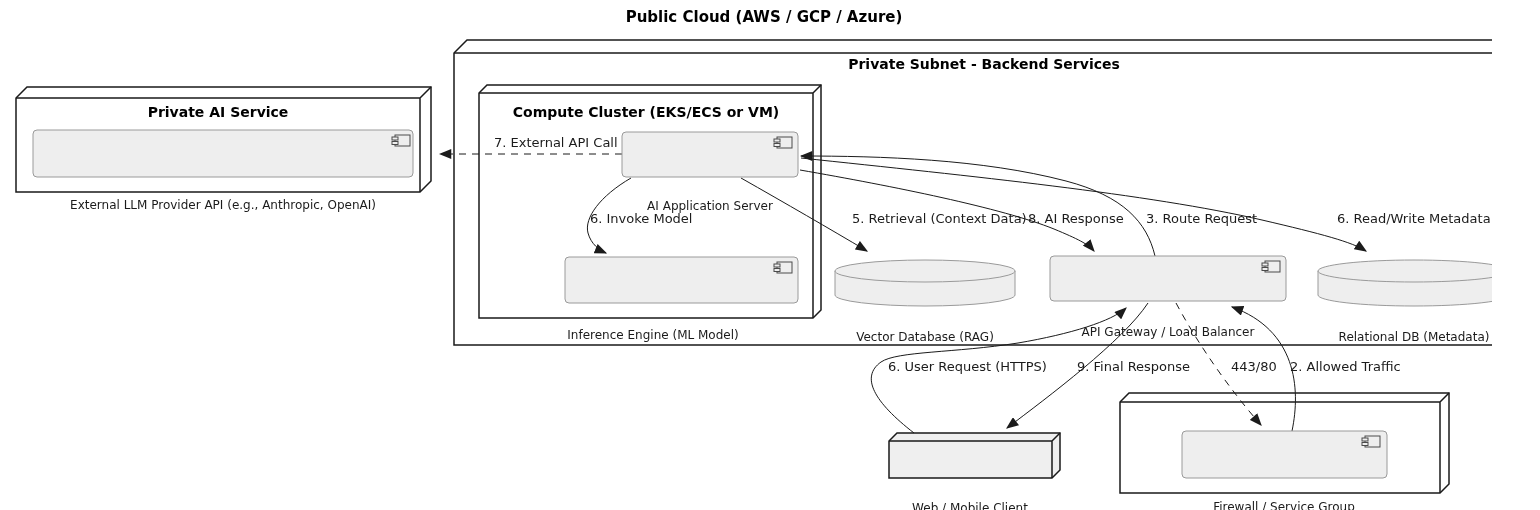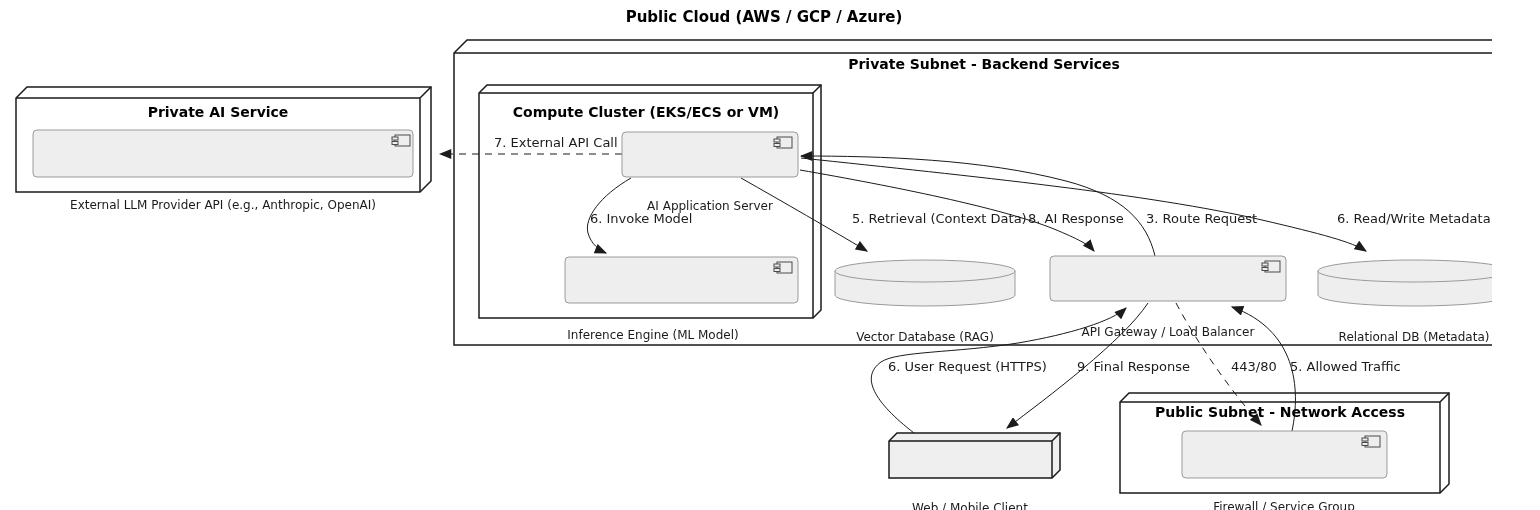--- a/index.html
+++ b/index.html
@@ -109,33 +109,32 @@
     <rect x="3" y="0" width="15" height="11"></rect>
         <rect x="0" y="2" width="6" height="3"></rect>
         <rect x="0" y="6.5" width="6" height="3"></rect>
   </g>
 </svg>
 
 <div class="maintitle" style="left:764px;top:8px;">Public Cloud (AWS / GCP / Azure)</div>
 <div class="ttl" style="left:984px;top:56px;">Private Subnet - Backend Services</div>
 <div class="ttl" style="left:218px;top:104px;">Private AI Service</div>
 <div class="ttl" style="left:646px;top:104px;">Compute Cluster (EKS/ECS or VM)</div>
-<div class="ttl" style="left:1280px;top:404px;">Public Subnet - Network Access</div>
 
 <div class="nodelbl" style="left:223px;top:157px;">External LLM Provider API (e.g., Anthropic, OpenAI)</div>
 <div class="nodelbl" style="left:710px;top:158px;">AI Application Server</div>
 <div class="nodelbl" style="left:653px;top:287px;">Inference Engine (ML Model)</div>
 <div class="nodelbl" style="left:925px;top:289px;">Vector Database (RAG)</div>
 <div class="nodelbl" style="left:1168px;top:284px;">API Gateway / Load Balancer</div>
 <div class="nodelbl" style="left:1414px;top:289px;">Relational DB (Metadata)</div>
 <div class="nodelbl" style="left:970px;top:460px;">Web / Mobile Client</div>
 <div class="nodelbl" style="left:1284px;top:459px;">Firewall / Service Group</div>
 
 <div class="lbl" style="left:888px;top:359px;">6. User Request (HTTPS)</div>
-<div class="lbl" style="left:1290px;top:359px;">5. Allowed Traffic</div>
+<div class="lbl" style="left:1290px;top:359px;">2. Allowed Traffic</div>
 <div class="lbl" style="left:1146px;top:211px;">3. Route Request</div>
 <div class="lbl" style="left:590px;top:211px;">6. Invoke Model</div>
 <div class="lbl" style="left:852px;top:211px;text-align:center;">5. Retrieval (Context Data)</div>
 <div class="lbl" style="left:1310px;top:211px;margin-left:27px;">6. Read/Write Metadata</div>
 <div class="lbl" style="left:457px;top:135px;margin-left:37px;">7. External API Call</div>
 <div class="lbl" style="left:1028px;top:211px;">8. AI Response</div>
 <div class="lbl" style="left:1077px;top:359px;">9. Final Response</div>
 <div class="lbl" style="left:1231px;top:359px;">443/80</div>
 
 </div>

